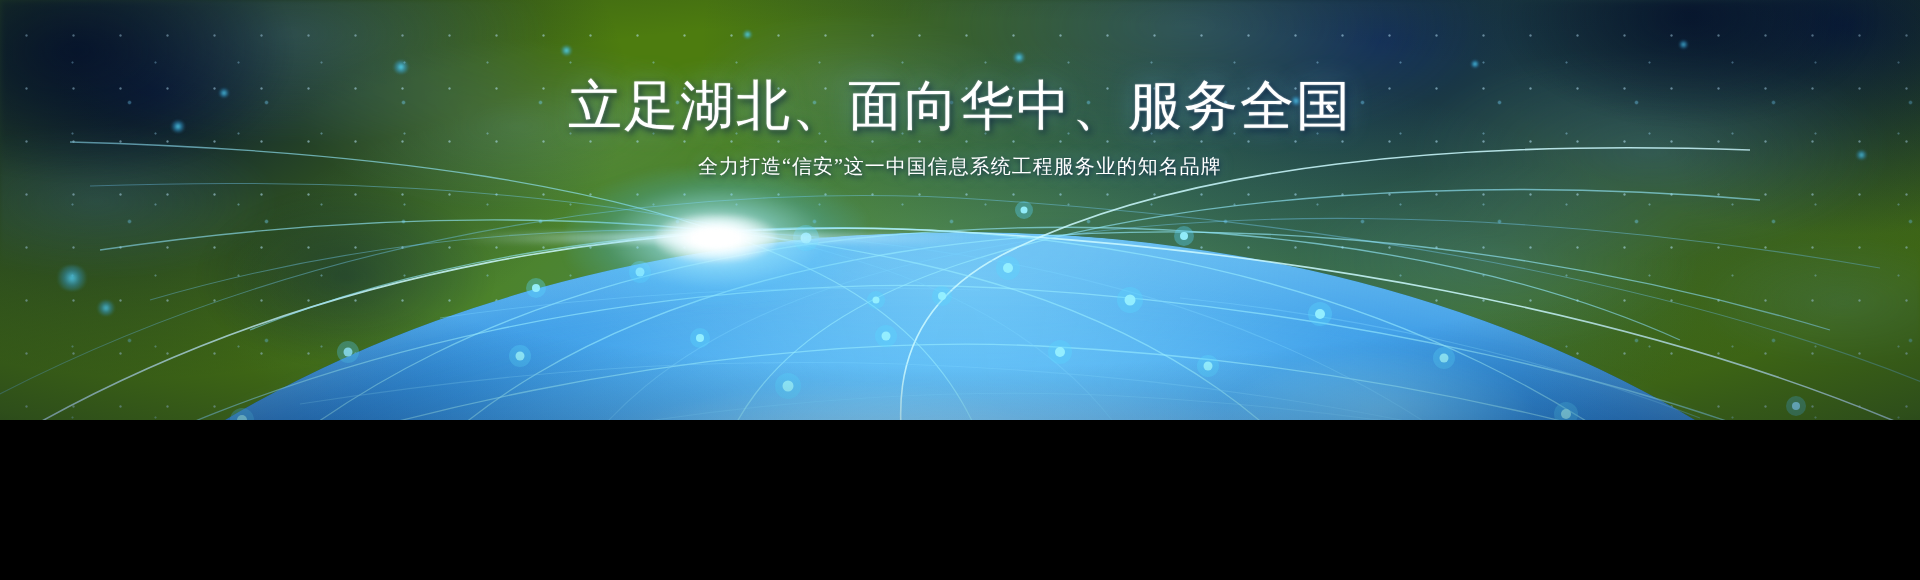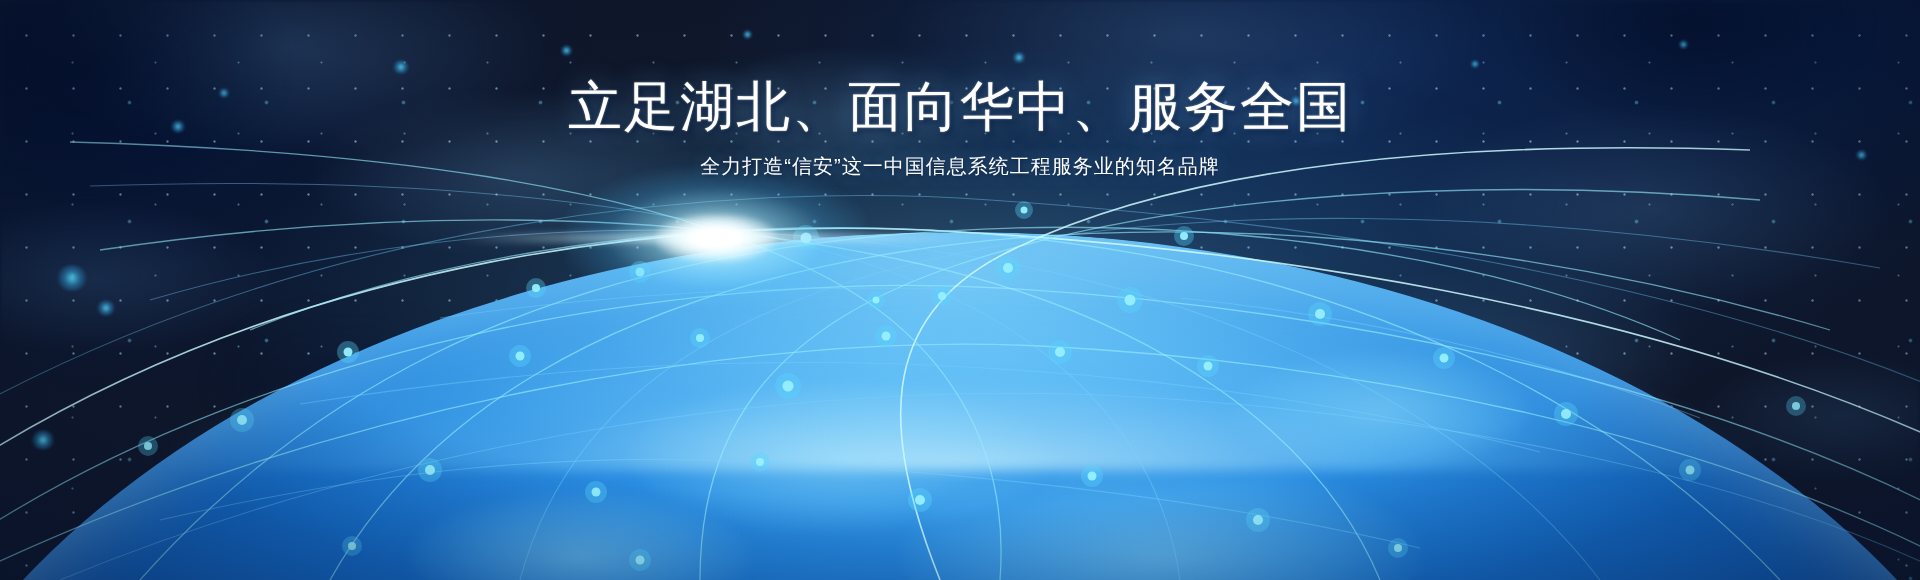--- a/index.html
+++ b/index.html
@@ -7,23 +7,24 @@
     padding: 0;
     background: #000;
   }
   body {
     font-family: "Liberation Sans", sans-serif;
   }
 
   #banner {
     position: relative;
     width: 1920px;
-    height: 580px;
+    height: 420px;
     overflow: hidden;
-    background: #0f172a;
+    background: #4d7c0f;
+    font-family: Liberation Serif, serif;
   }
 
   
   .bg-base {
     position: absolute;
     inset: 0;
     background:
       radial-gradient(ellipse 900px 520px at 38% 18%, #1e63b4 0%, #14498f 38%, #0d3372 65%, #0a2356 100%),
       linear-gradient(180deg, #0c2e6c 0%, #0f3madd 40%, #0a2a60 100%);
     background-color: #0d3river;

